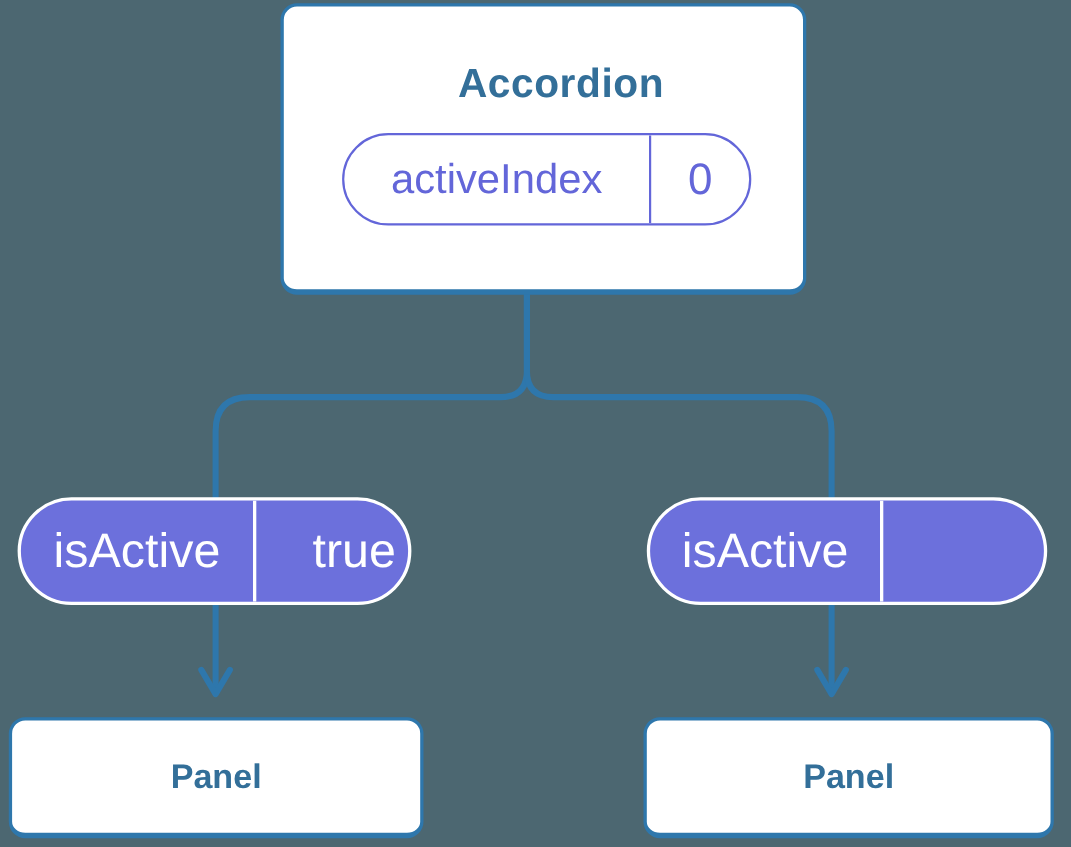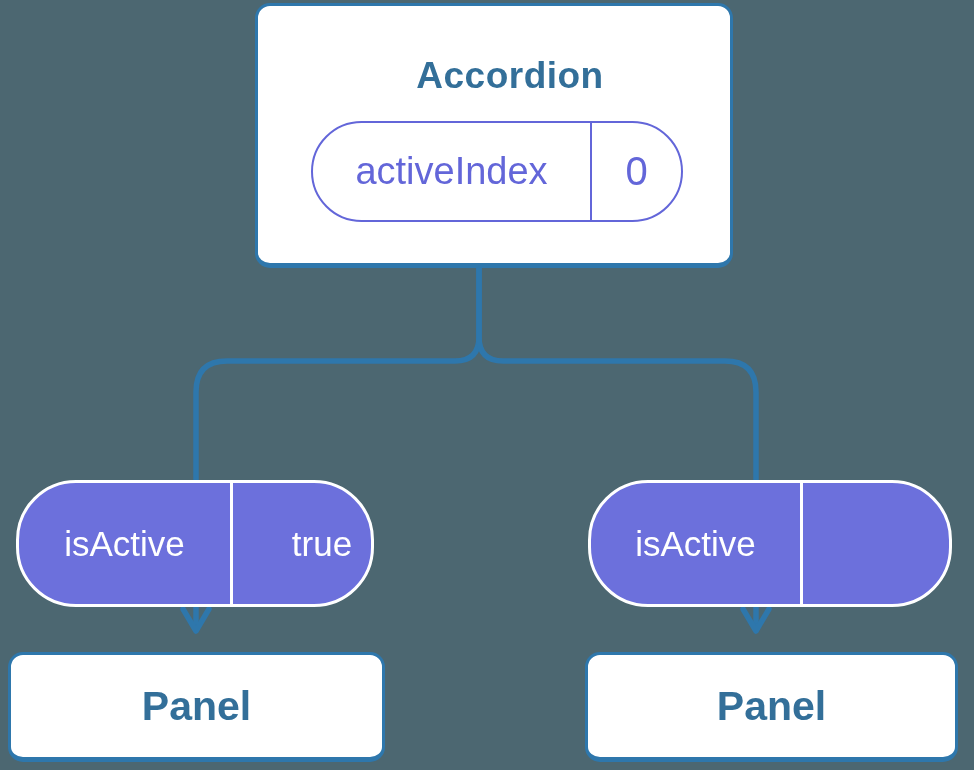--- a/index.html
+++ b/index.html
@@ -74,42 +74,42 @@
   .pill .seg {
     display: flex;
     align-items: center;
     justify-content: center;
     white-space: nowrap;
   }
   .state-pill {
     left: 53px;
     top: 115px;
     width: 372px;
-    height: 101px;
+    height: 84px;
     background: var(--box-bg, #ffffff);
     border: 2.5px solid var(--prop-purple, #6366d9);
     color: var(--prop-purple, #6366d9);
     font-size: 38px;
     z-index: 3;
   }
   .state-pill .seg-name {
     width: 277px;
     border-right: 2.5px solid var(--prop-purple, #6366d9);
   }
   .state-pill .seg-value {
     flex: 1;
     font-size: 40px;
   }
   .prop-pill {
-    top: 480px;
-    height: 127px;
+    top: 452px;
+    height: 98px;
     background: var(--prop-fill, #6c70dc);
     border: 3px solid var(--pill-text-light, #ffffff);
     color: var(--pill-text-light, #ffffff);
-    font-size: 35px;
+    font-size: 44px;
     z-index: 2;
   }
   .prop-pill .seg-name {
     border-right: 3px solid var(--pill-text-light, #ffffff);
   }
   .prop-pill .seg-value {
     flex: 1;
     padding-left: 40px;
   }
   .prop-pill-left {
@@ -132,21 +132,21 @@
   .panel-box-left {
     left: 8px;
     width: 377px;
   }
   .panel-box-right {
     left: 585px;
     width: 373px;
   }
   .panel-box .panel-title {
     position: static;
-    font-size: 41px;
+    font-size: 31px;
     line-height: 38px;
   }
 </style>
 </head>
 <body>
 
 <div class="canvas" style="--background: #4c6771; --connector-blue: #2e77ac; --component-text: #336f99; --prop-purple: #6366d9; --prop-fill: #6c70dc; --box-bg: #ffffff; --pill-text-light: #ffffff;">
 
   <svg class="connectors" width="974" height="770" viewBox="0 0 974 770">
     <path class="connector-path" d="M 479 266 L 479 337 Q 479 361 455 361 L 227 361 Q 196 361 196 392 L 196 626"></path>

